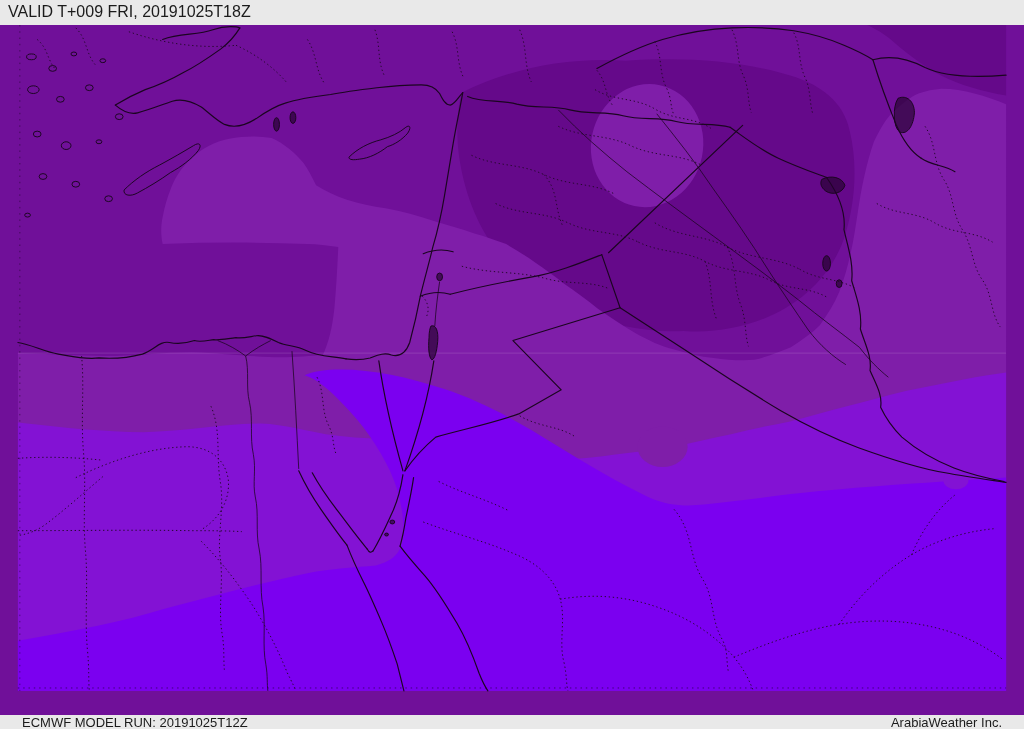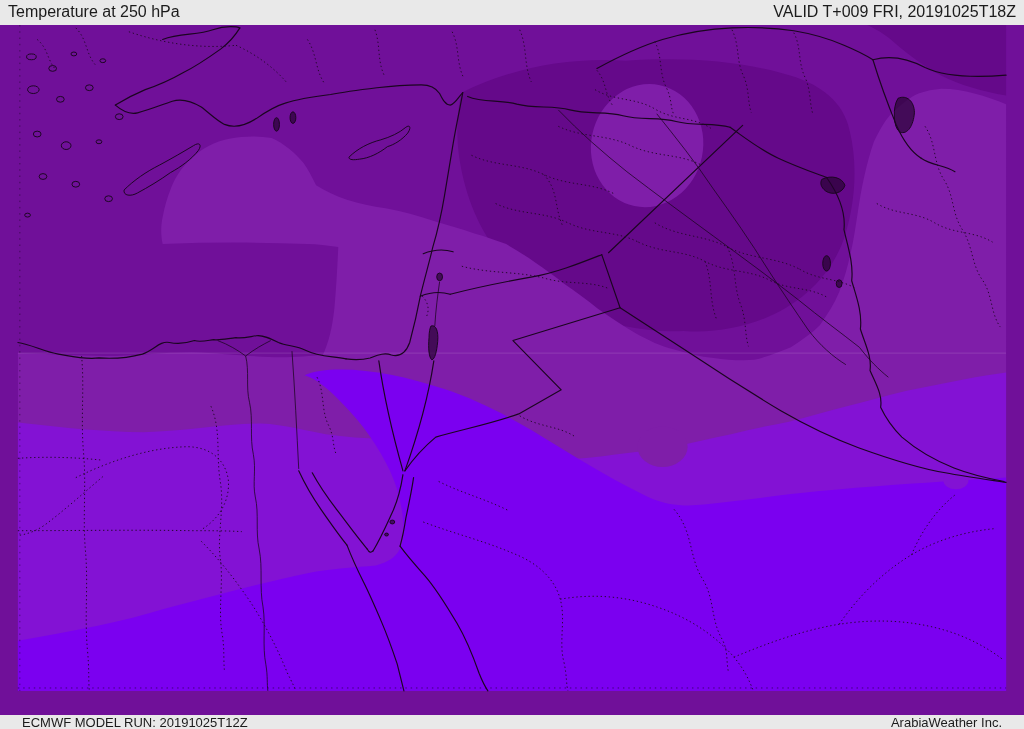--- a/index.html
+++ b/index.html
@@ -16,21 +16,20 @@
   .dot{fill:none;stroke:#24082c;stroke-width:1;stroke-dasharray:1.4 2.8;stroke-linejoin:round;}
   .lake{fill:rgba(36,2,44,0.65);stroke:#1b0520;stroke-width:1;}
   .isle{fill:none;stroke:#1b0520;stroke-width:1;}
 </style>
 </head>
 <body>
 
 <div id="screen">
 
   <div class="bar" id="topbar">
-    <span>Temperature at 250 hPa</span>
     <span>VALID T+009 FRI, 20191025T18Z</span>
   </div>
 
   <div id="mapwrap">
     <svg width="1024" height="690" viewBox="0 25 1024 715">
 
       <g>
         <rect x="0" y="25" width="1024" height="690" fill="#701099"></rect>
 
         <path fill="#65098a" d="M460,95 C510,70 570,58 630,62 C690,58 745,62 792,75 C832,85 856,105 862,135 C870,168 868,206 858,240 C848,274 826,300 796,318 C766,336 726,345 690,342 C652,344 612,336 577,320 C547,306 518,286 497,260 C475,232 462,196 457,160 C454,135 455,112 460,95 Z"></path>

